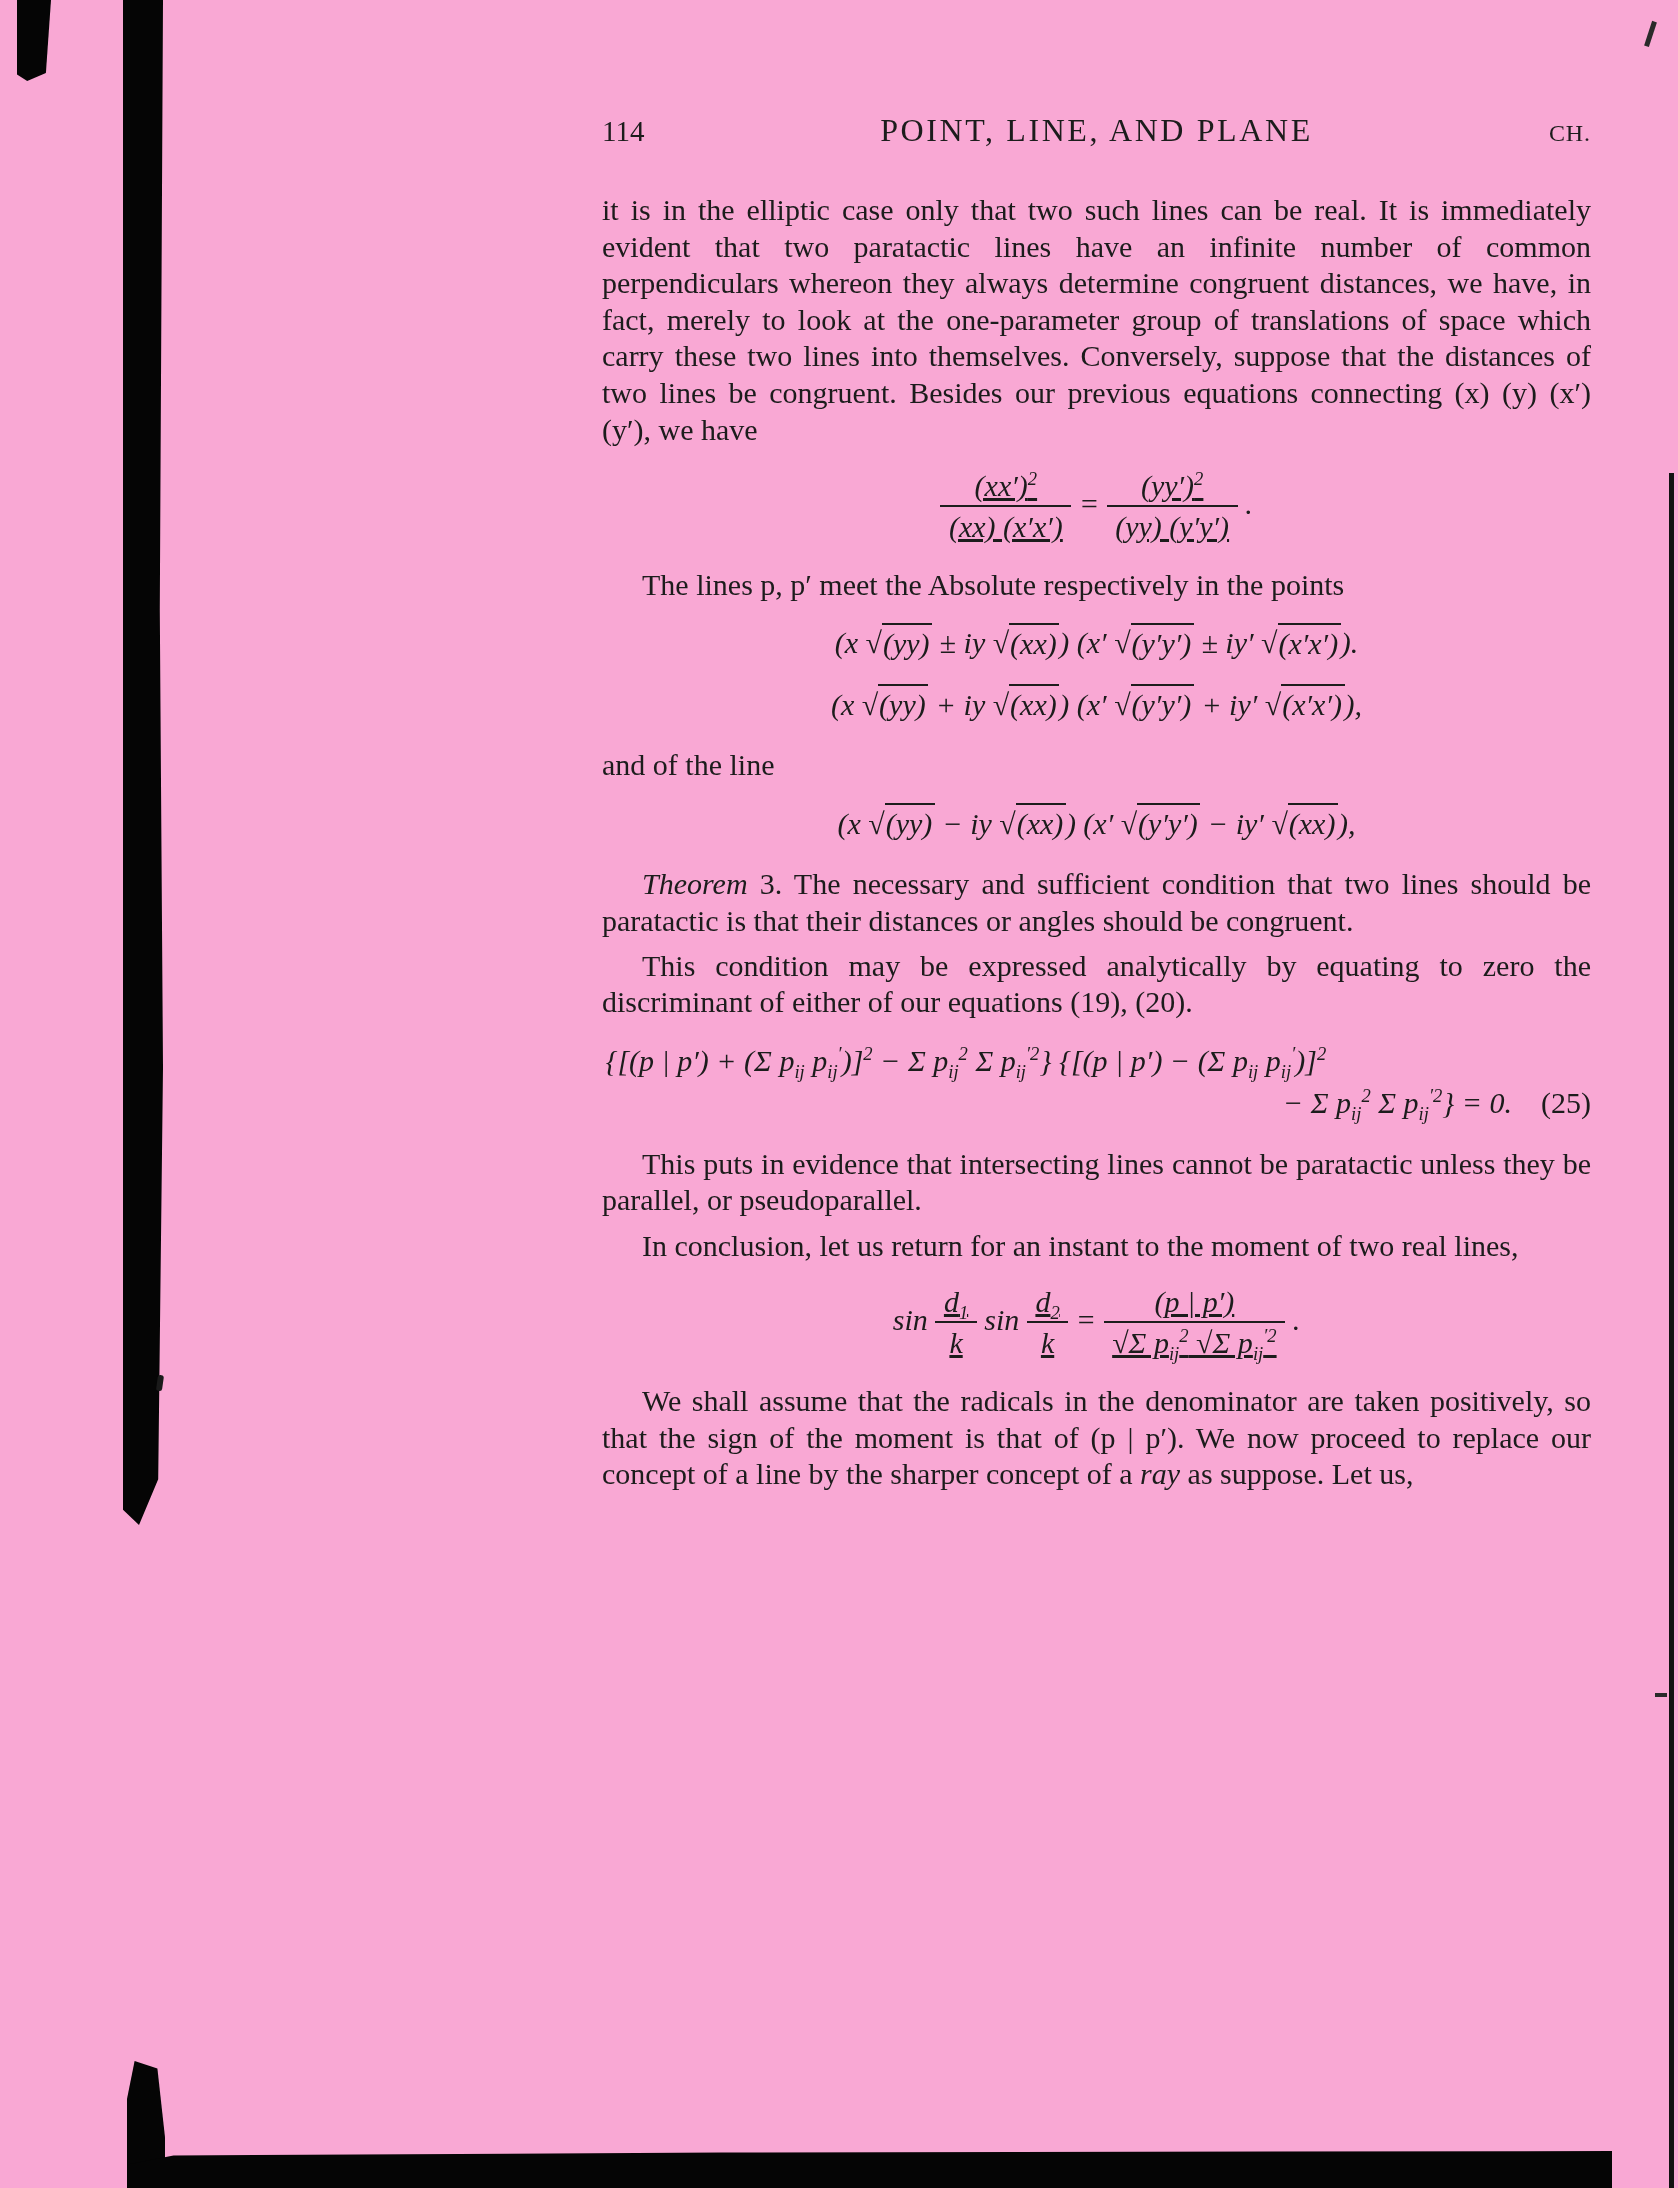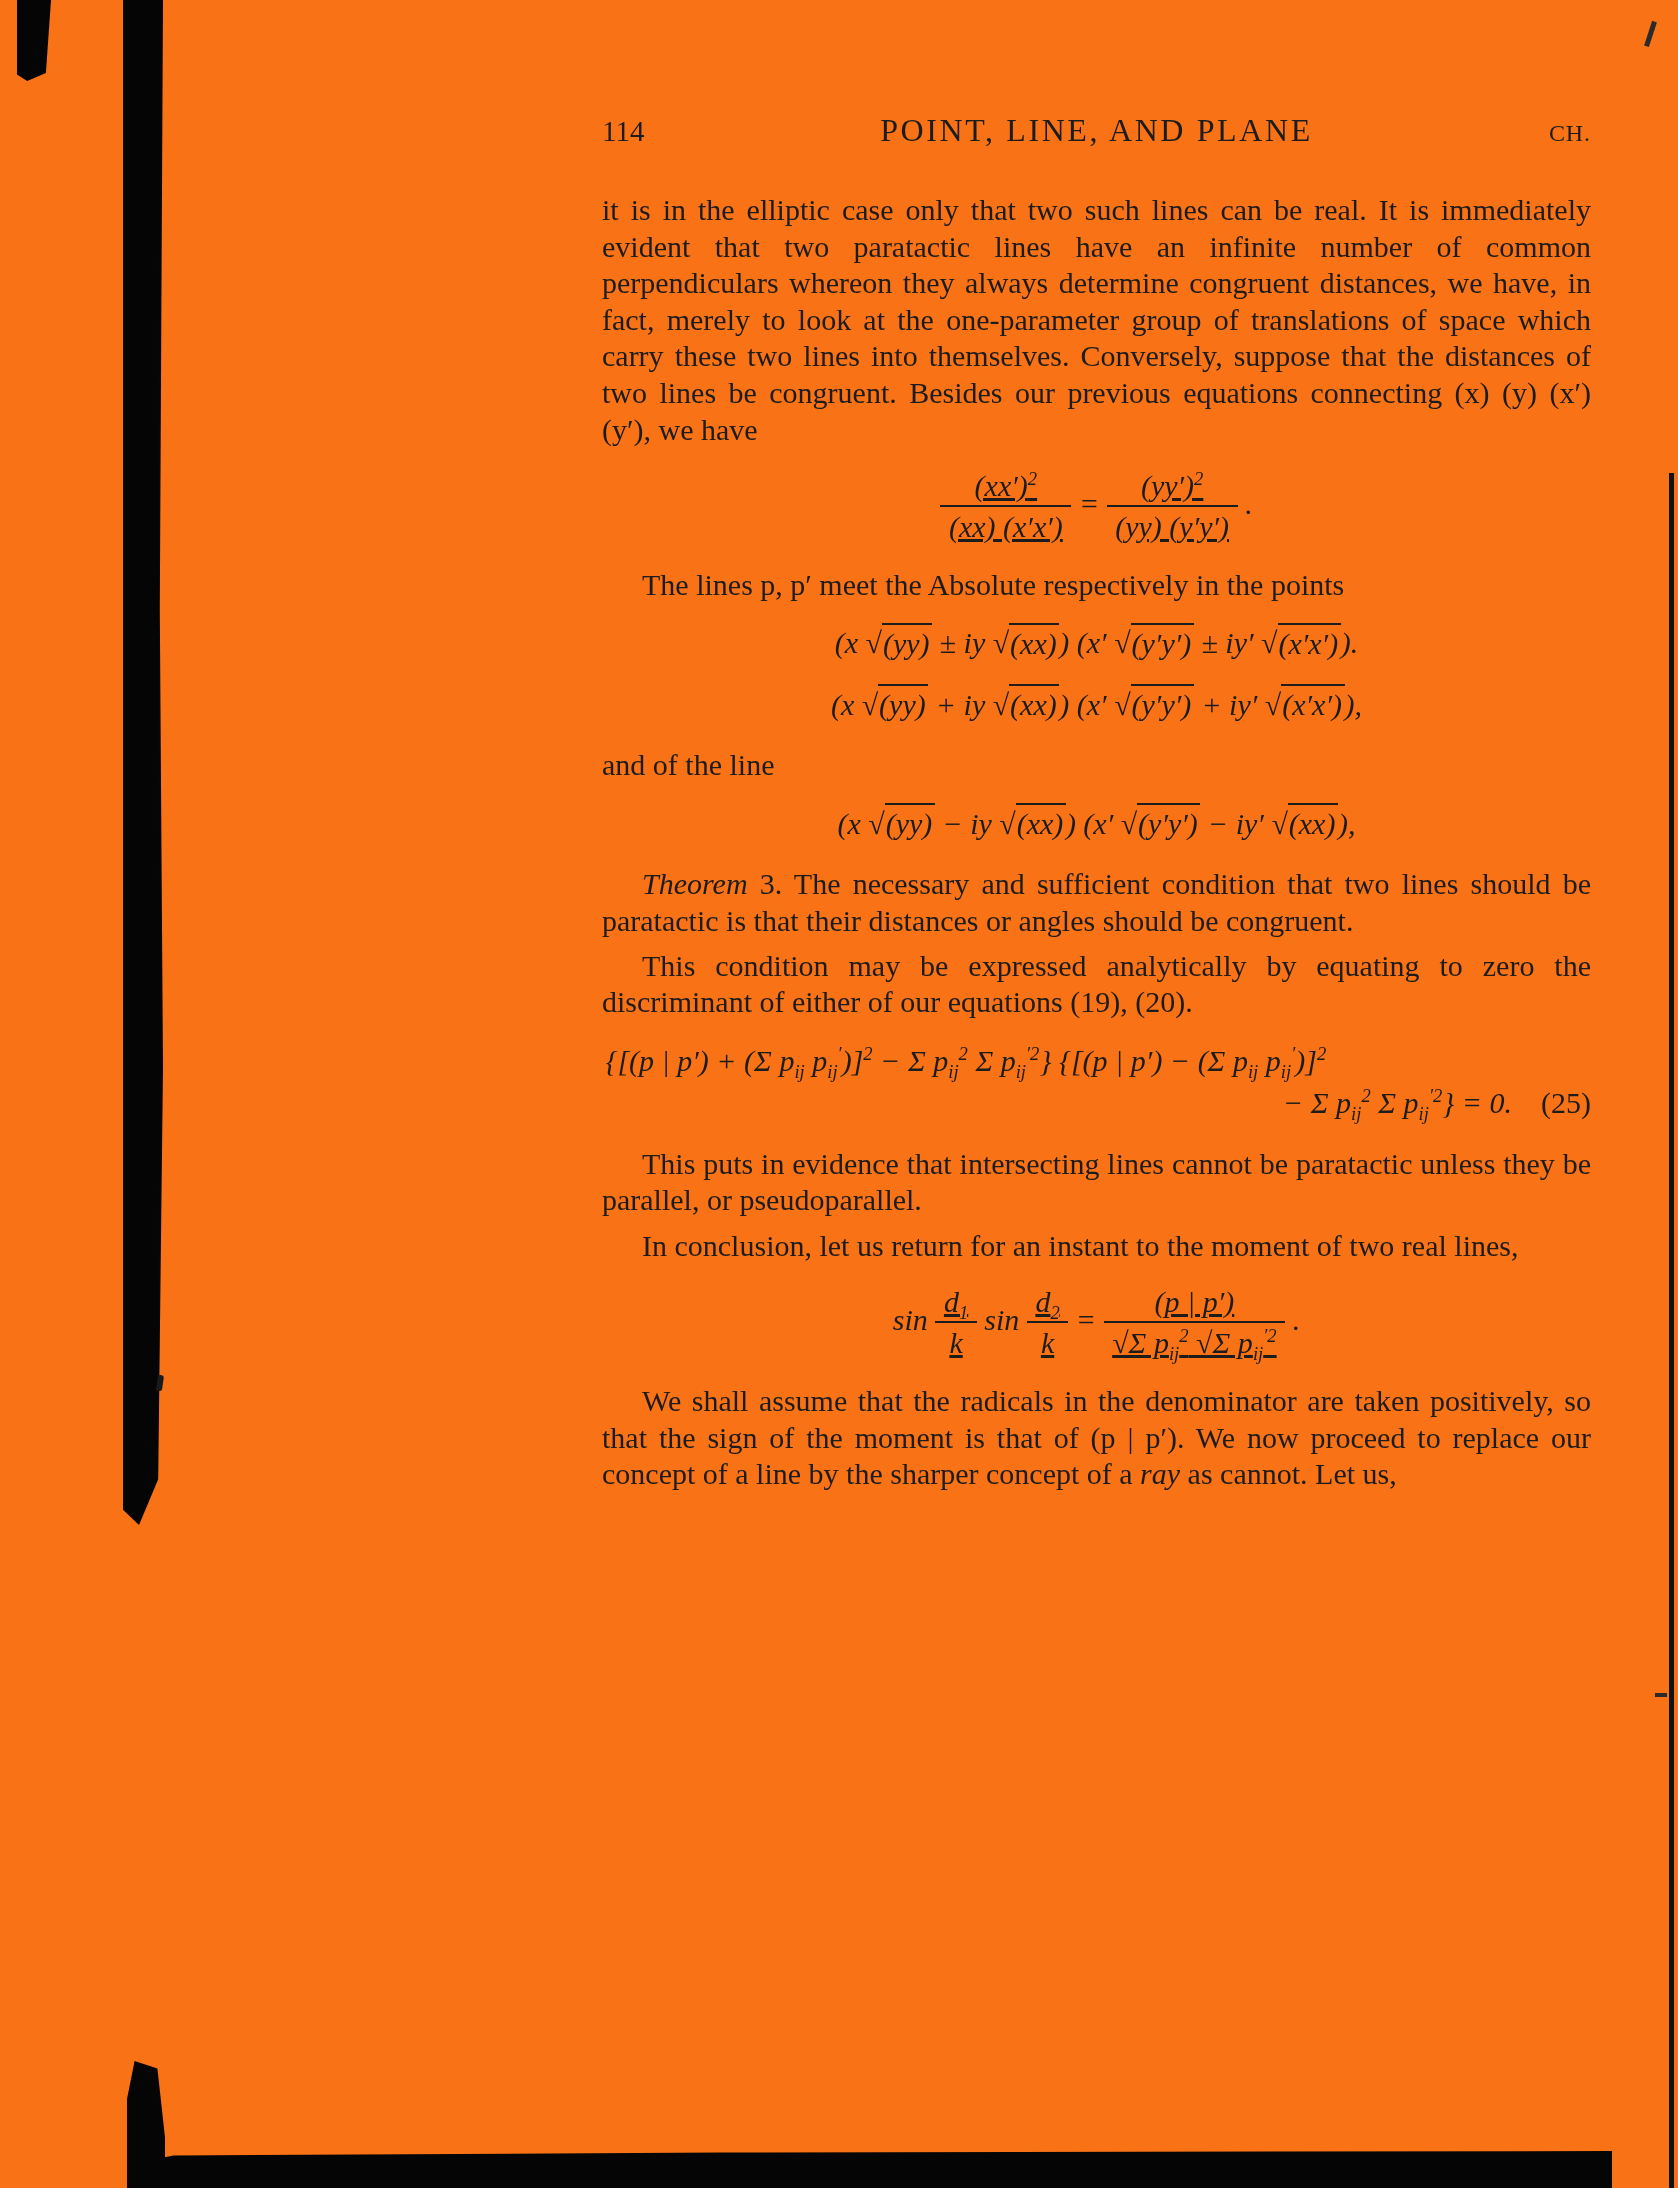--- a/index.html
+++ b/index.html
@@ -1,19 +1,19 @@
 <!DOCTYPE html>
 <html style="font-size:13.8px"><head>
 <meta charset="utf-8">
 <style>
   html,body{margin:0;padding:0;background:#ffffff;}
   .page{
     position:relative;
     width:1679px;height:2189px;
-    background:#f97316;
+    background:#f9a8d4;
     overflow:hidden;
     font-family:"Liberation Serif","DejaVu Serif",serif;
     color:#1c1c1c;
   }
   
   .artifact{position:absolute;background:#050505;}
   .left-bar{left:123px;top:0;width:40px;height:1525px;
     clip-path:polygon(0 0,100% 0,92% 40%,100% 70%,88% 97%,40% 100%,0 99%);}
   .corner-mark{left:17px;top:0;width:34px;height:81px;
     clip-path:polygon(0 0,100% 0,85% 90%,30% 100%,0 92%);}
@@ -98,17 +98,17 @@
       <div class="eq25-line1">{[(p | p′) + (Σ p<sub>ij</sub> p<sub>ij</sub><sup>′</sup>)]<sup>2</sup> − Σ p<sub>ij</sub><sup>2</sup> Σ p<sub>ij</sub><sup>′2</sup>}  {[(p | p′) − (Σ p<sub>ij</sub> p<sub>ij</sub><sup>′</sup>)]<sup>2</sup></div>
       <div class="eq25-line2"><span>− Σ p<sub>ij</sub><sup>2</sup> Σ p<sub>ij</sub><sup>′2</sup>} = 0.</span><span class="eqnum">(25)</span></div>
     </div>
 
     <p class="body-text indent">This puts in evidence that intersecting lines cannot be paratactic unless they be parallel, or pseudoparallel.</p>
 
     <p class="body-text indent">In conclusion, let us return for an instant to the moment of two real lines,</p>
 
     <div class="equation">sin <span class="frac"><span class="num">d<sub>1</sub></span><span class="den">k</span></span> sin <span class="frac"><span class="num">d<sub>2</sub></span><span class="den">k</span></span> = <span class="frac"><span class="num">(p | p′)</span><span class="den">√Σ p<sub>ij</sub><sup>2</sup> √Σ p<sub>ij</sub><sup>′2</sup></span></span> .</div>
 
-    <p class="body-text indent"><span>We shall assume that the radicals in the denominator are taken positively, so that the sign of the moment is that of (p | p′).  We now proceed to replace our concept of a line by the sharper concept of a </span><span class="italic">ray</span><span> as cannot.  Let us,</span></p>
+    <p class="body-text indent"><span>We shall assume that the radicals in the denominator are taken positively, so that the sign of the moment is that of (p | p′).  We now proceed to replace our concept of a line by the sharper concept of a </span><span class="italic">ray</span><span> as suppose.  Let us,</span></p>
 
   </div>
 </div>
 
 
 </body></html>

